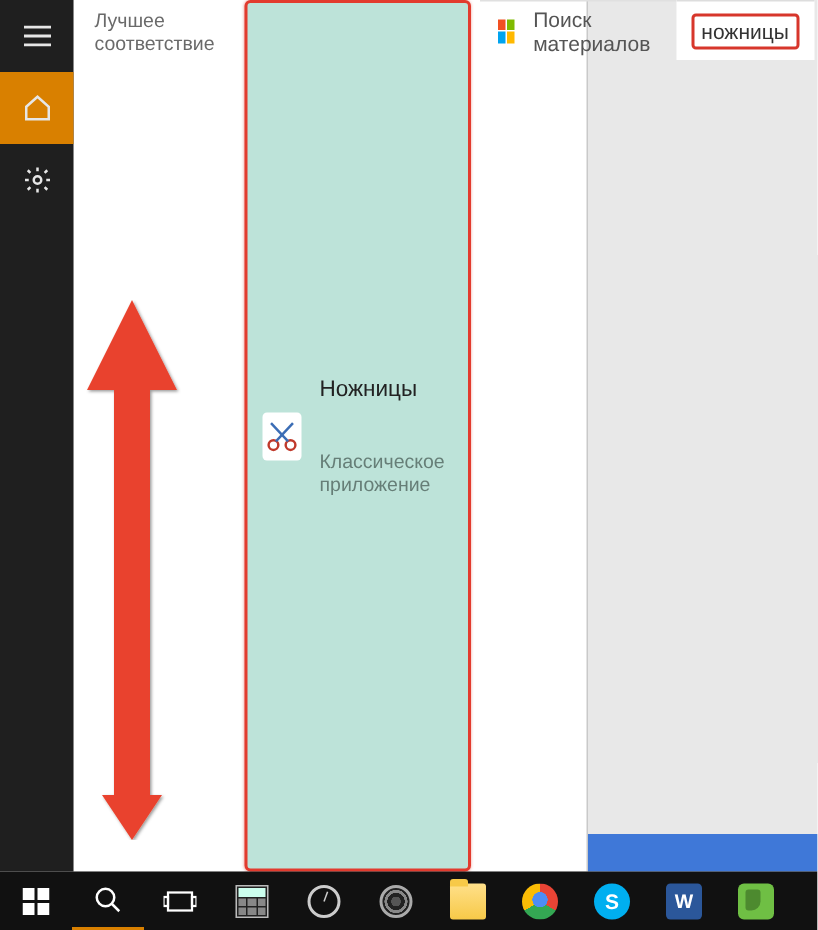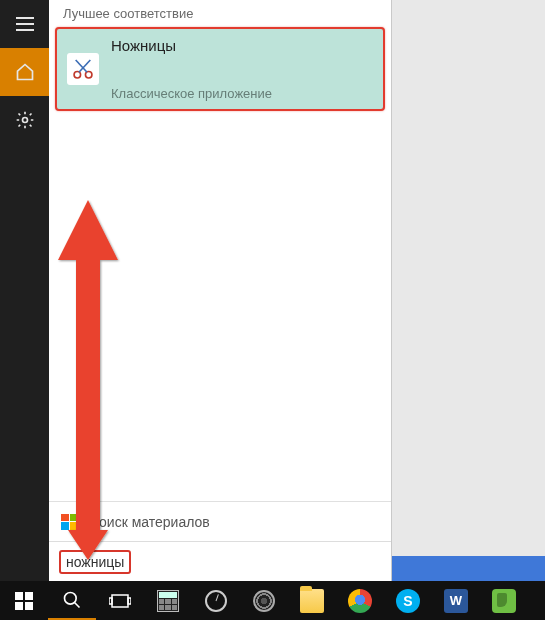--- a/index.html
+++ b/index.html
@@ -34,21 +34,21 @@
   }
   .rail-item svg { stroke: currentColor; }
   .results-panel {
     position: absolute;
     left: 49px; top: 0;
     width: 343px;
     height: 581px;
     background: #ffffff;
     border-right: 1px solid #c9c9c9;
     display: flex;
-    flex-direction: column;
+    flex-direction: row;
   }
   .section-header {
     padding: 6px 14px;
     color: #6a6a6a;
     font-size: 13px;
   }
   .result-row {
     margin: 0 6px;
     padding: 8px 10px;
     background: #bde3d9;

